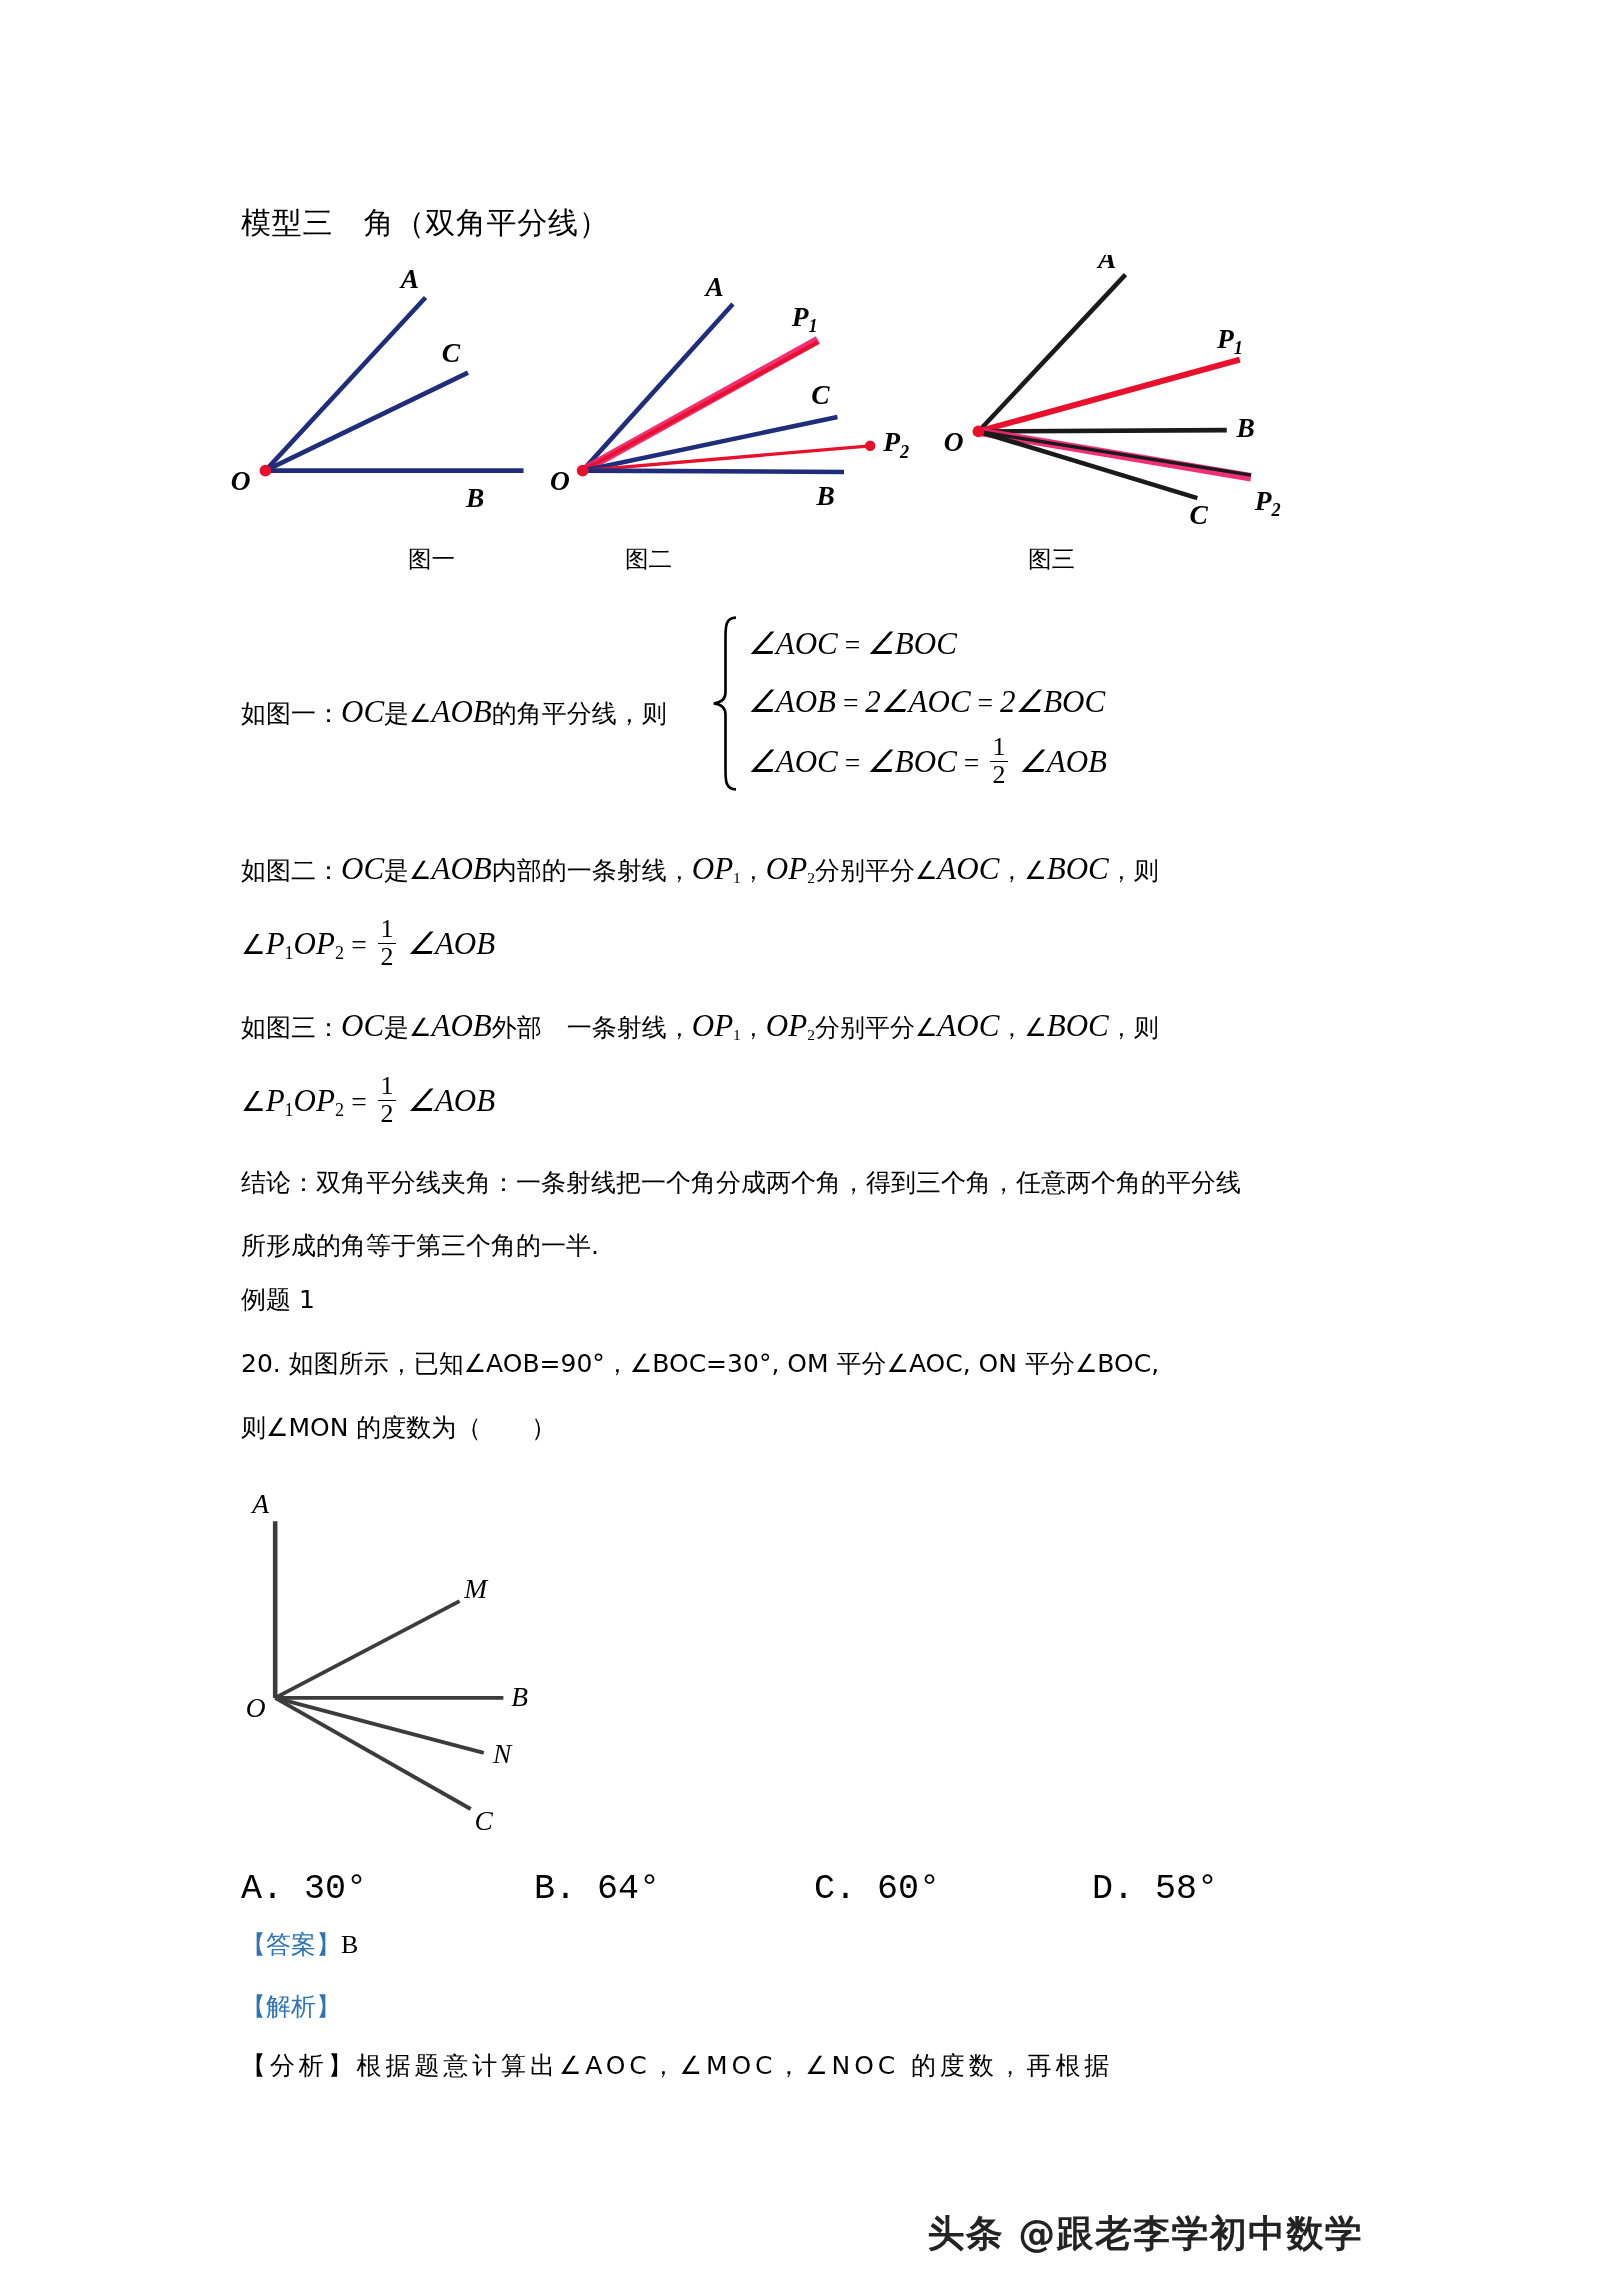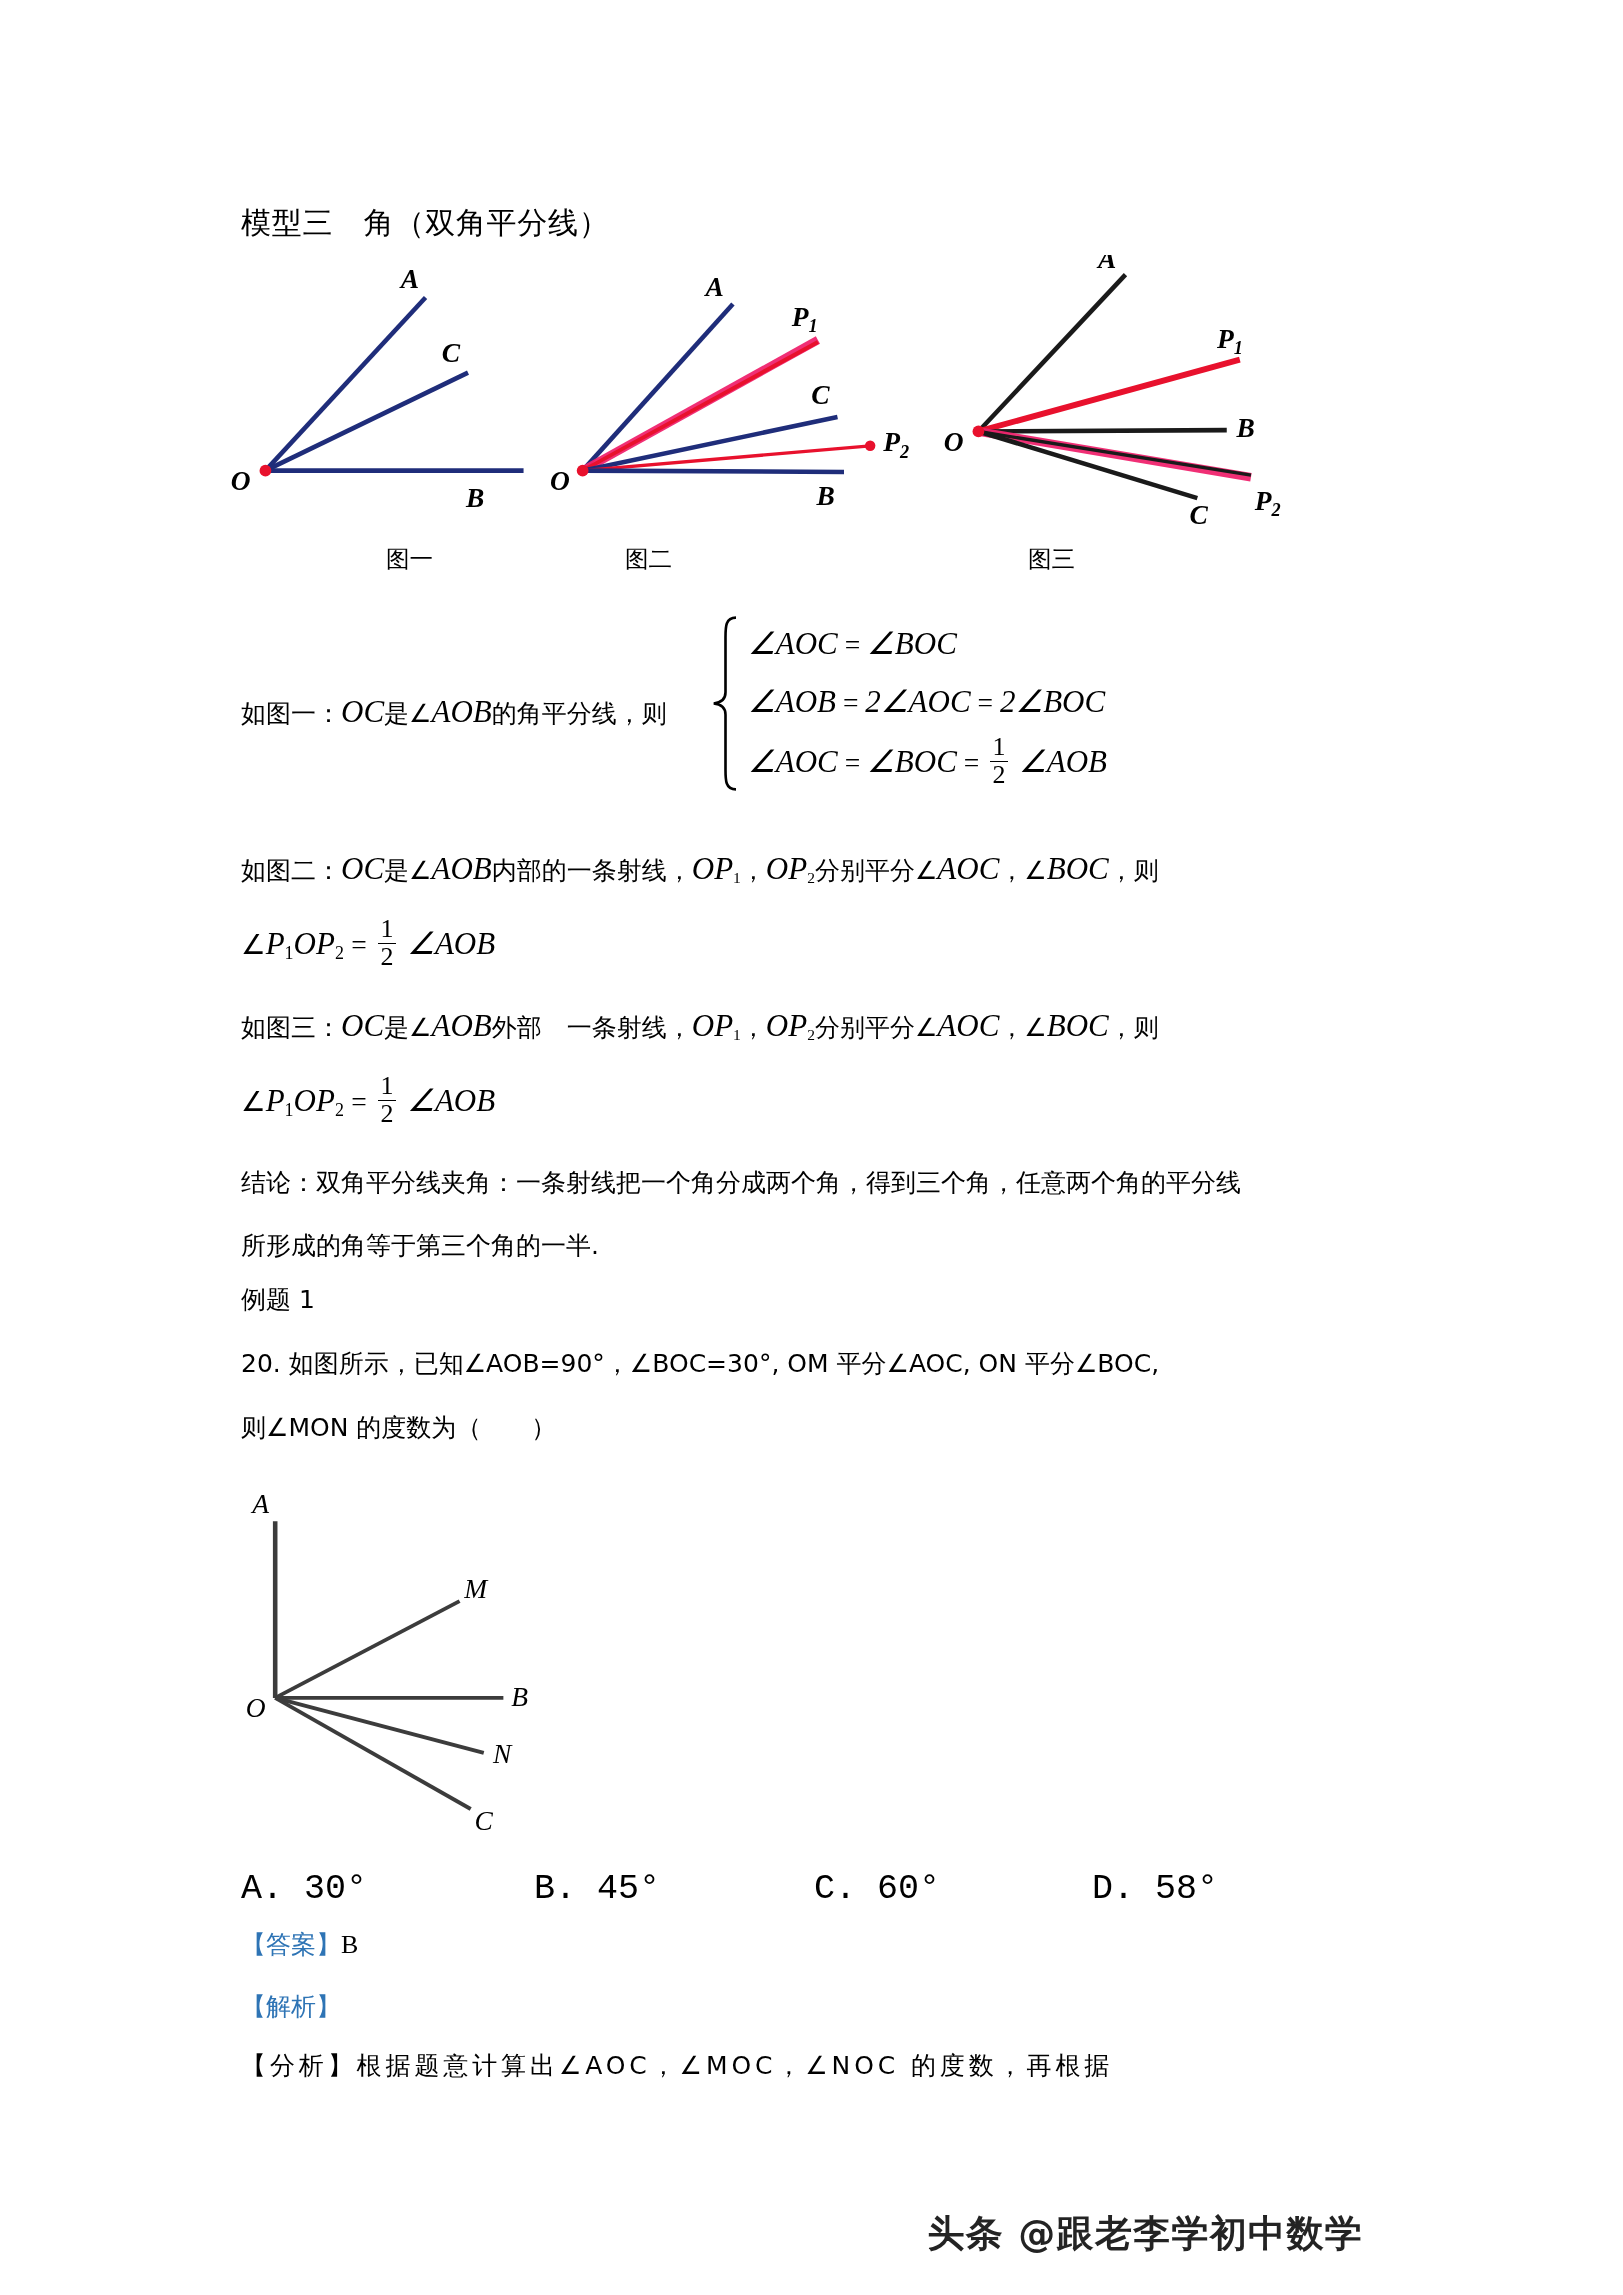--- a/index.html
+++ b/index.html
@@ -21,21 +21,21 @@
     left:241px; top:203px;
     font-size:30px; letter-spacing:0.7px;
     font-family:"DejaVu Sans", sans-serif;
   }
 
   
   .figrow { position:absolute; left:216px; top:255px; width:1152px; height:288px; }
   .figsvg { position:absolute; left:0; top:0; }
 
   .cap { position:absolute; font-size:23.6px; font-family:"DejaVu Sans", sans-serif; }
-  .cap1 { left:386px; top:543px;text-align:right; }
+  .cap1 { left:408px; top:543px;text-align:right; }
   .cap2 { left:625px; top:543px; }
   .cap3 { left:1028px; top:543px; }
 
   
   .prose {
     position:absolute;
     font-size:25px;
     font-family:"DejaVu Sans", sans-serif;
     white-space:nowrap;
   }
@@ -214,21 +214,21 @@
     <text x="368" y="530" font-family="Liberation Serif, serif" font-style="italic" font-size="42">C</text>
   </svg>
 
   <div class="choices">
     <div class="choice" style="left:0px; top:0px;">
       <span>A.</span>
       <span>30°</span>
     </div>
     <div class="choice" style="left:293px; top:0px;">
       <span>B.</span>
-      <span>45°</span>
+      <span>64°</span>
     </div>
     <div class="choice" style="left:573px; top:0px;">
       <span>C.</span>
       <span>60°</span>
     </div>
     <div class="choice" style="left:851px; top:0px;">
       <span>D.</span>
       <span>58°</span>
     </div>
   </div>

